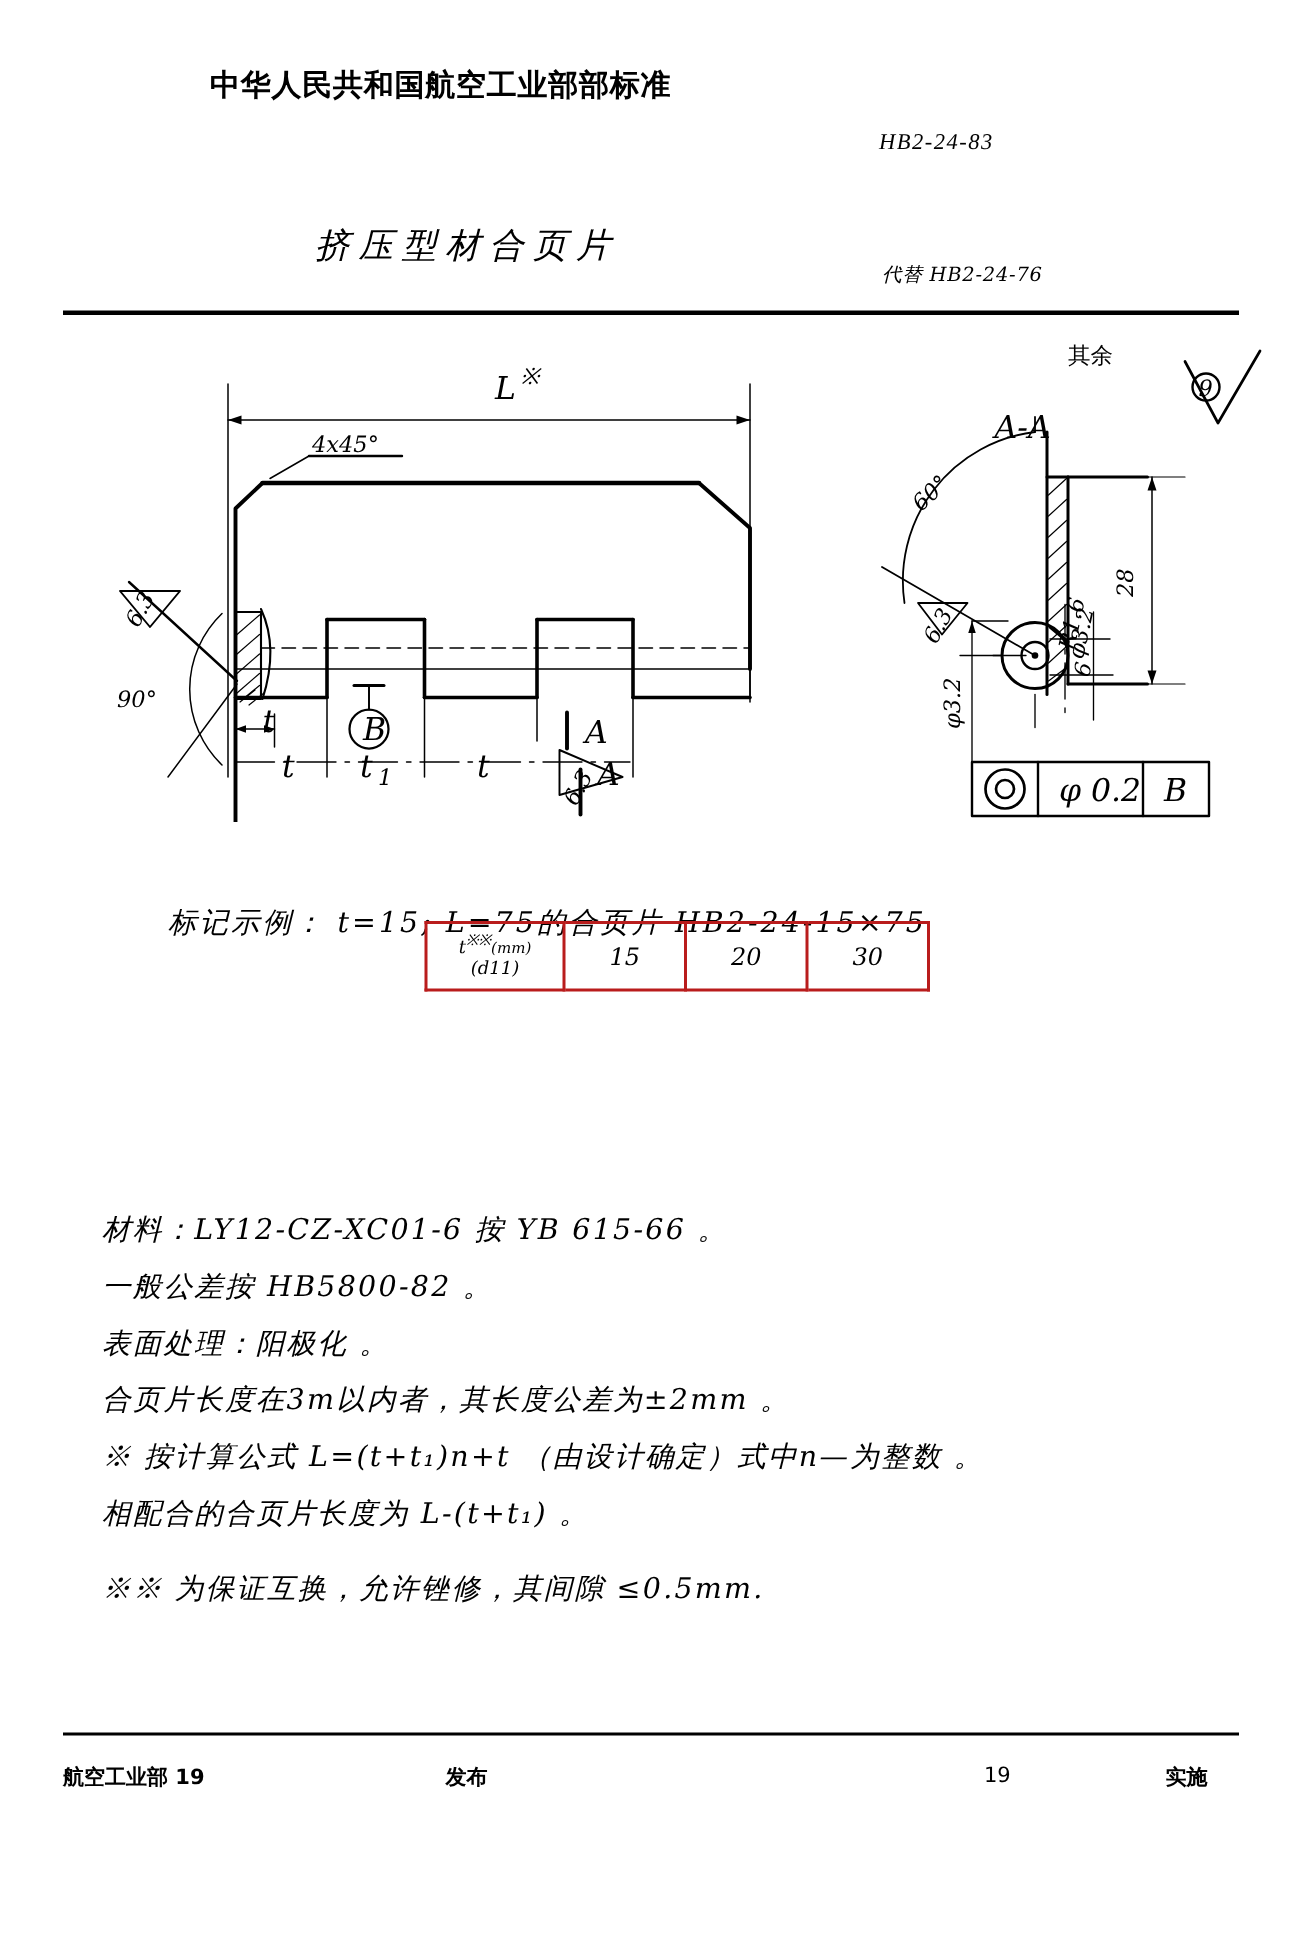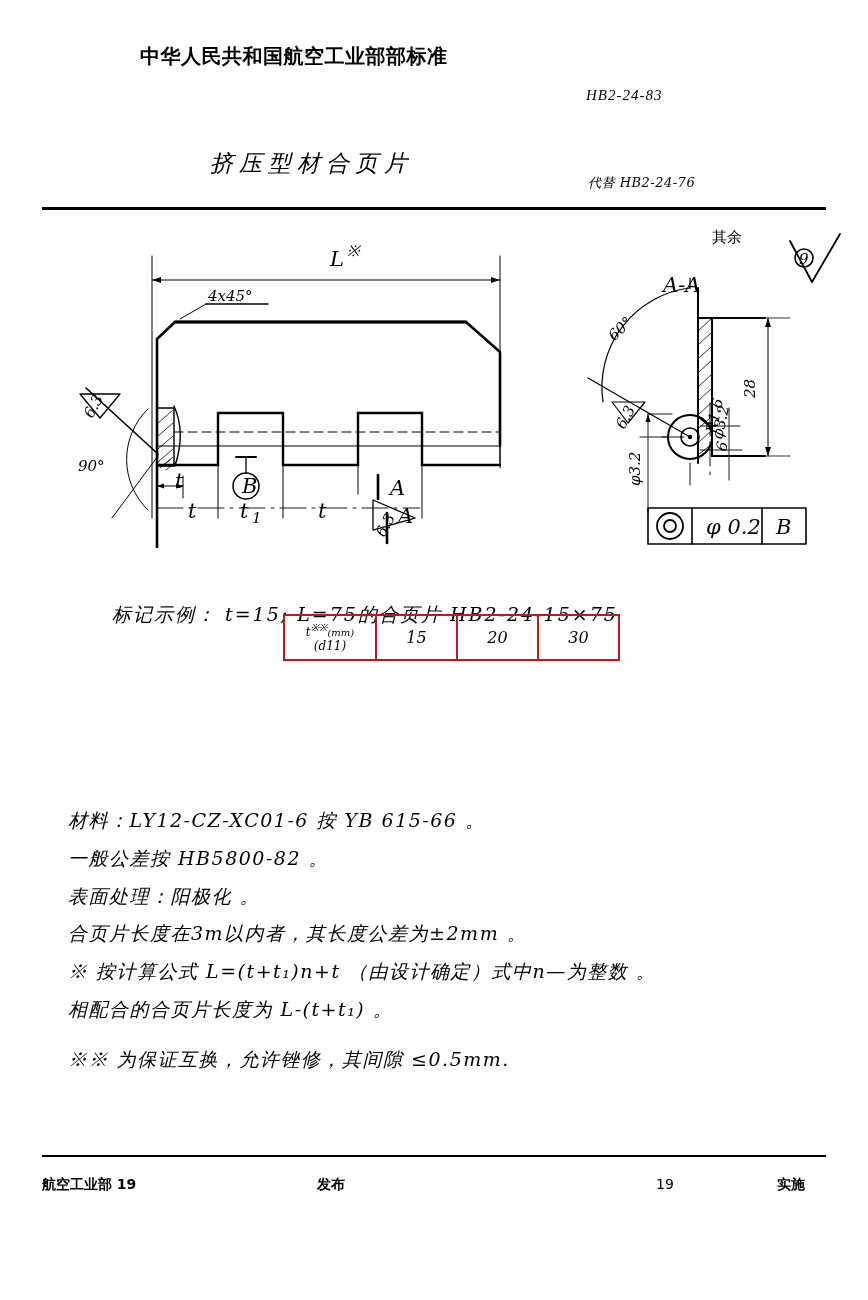--- a/index.html
+++ b/index.html
@@ -143,21 +143,21 @@
   #doc-footer {
     position: absolute;
     left: 0; top: 1176px;
     width: 868px; height: 30px;
     font-family: "DejaVu Sans", "Liberation Sans", sans-serif;
     font-size: 14px;
     font-weight: bold;
     padding-left: 16px;
   }
   #footer-issuer { position: absolute; left: 42px; top: 0; }
-  #footer-publish { position: absolute; left: 297px; top: 0; margin-left: 20px; }
+  #footer-publish { position: absolute; left: 297px; top: 0; }
   #footer-year-impl { position: absolute; left: 656px; top: 0; font-weight: normal; }
   #footer-implement { position: absolute; left: 777px; top: 0; }
 </style>
 </head>
 <body>
 
 <div id="doc-header">
   <div id="header-org">中华人民共和国航空工业部部标准</div>
   <div id="std-number">HB2-24-83</div>
   <div id="doc-title">挤压型材合页片</div>

